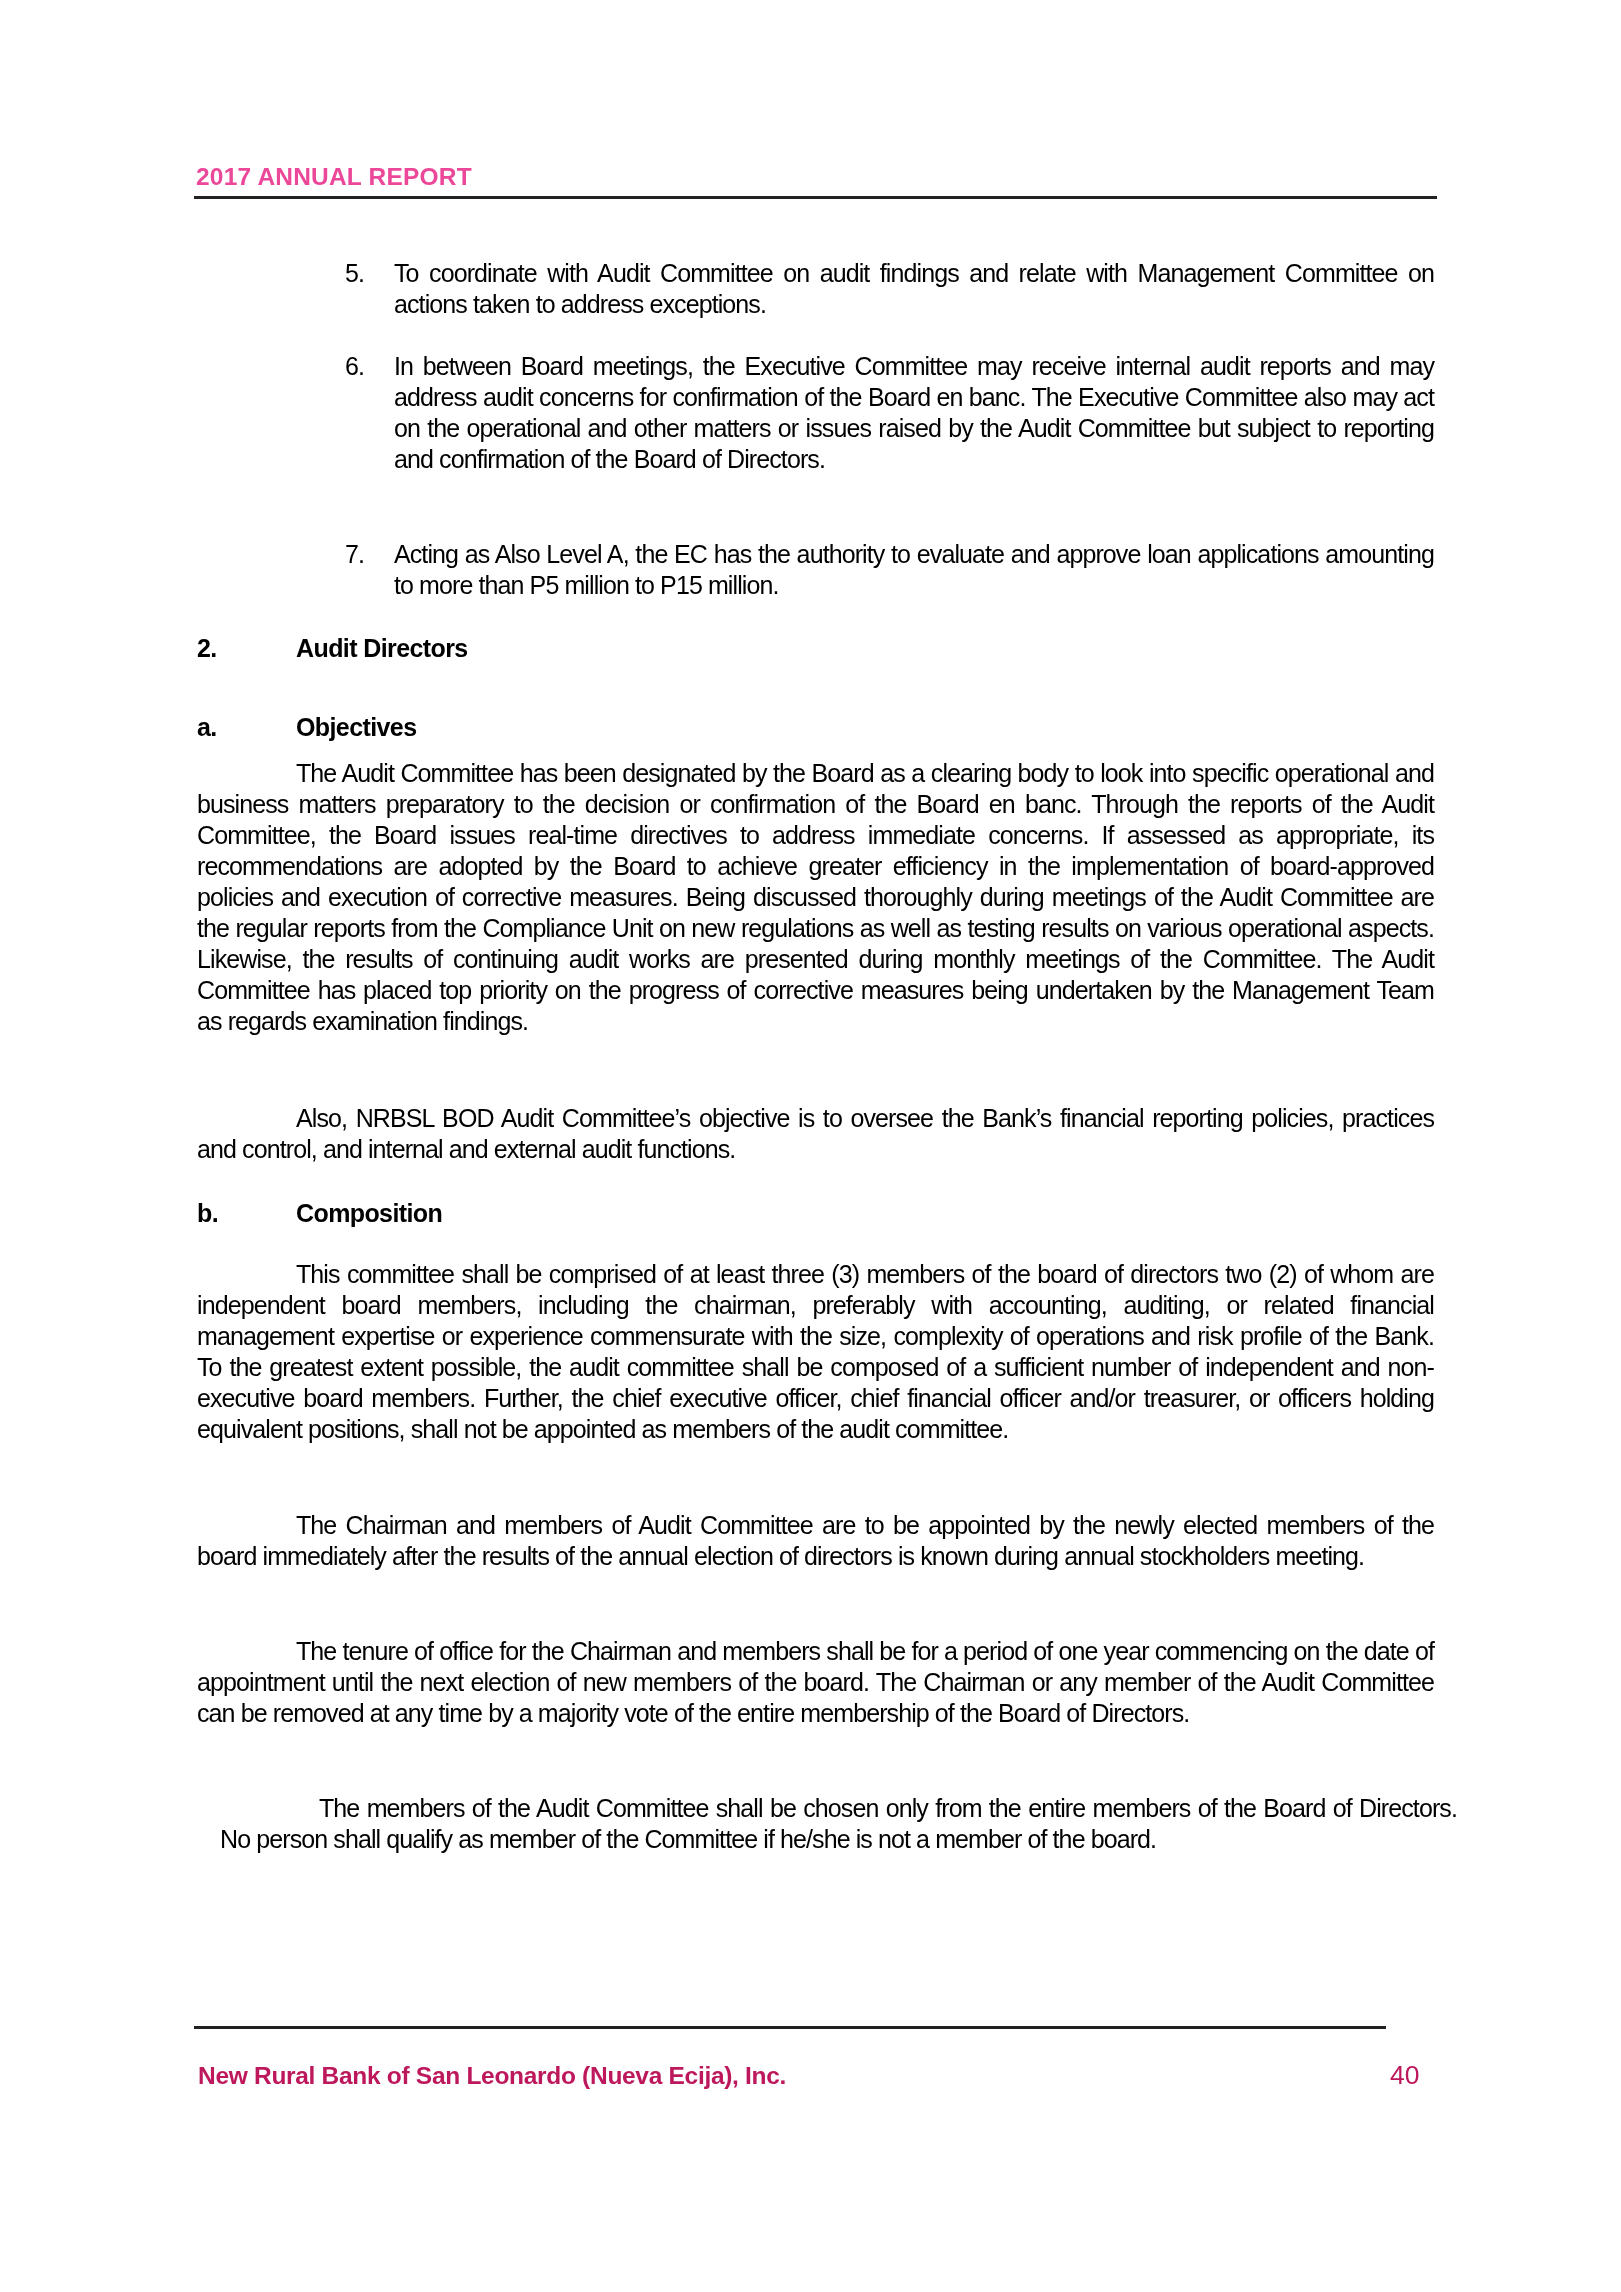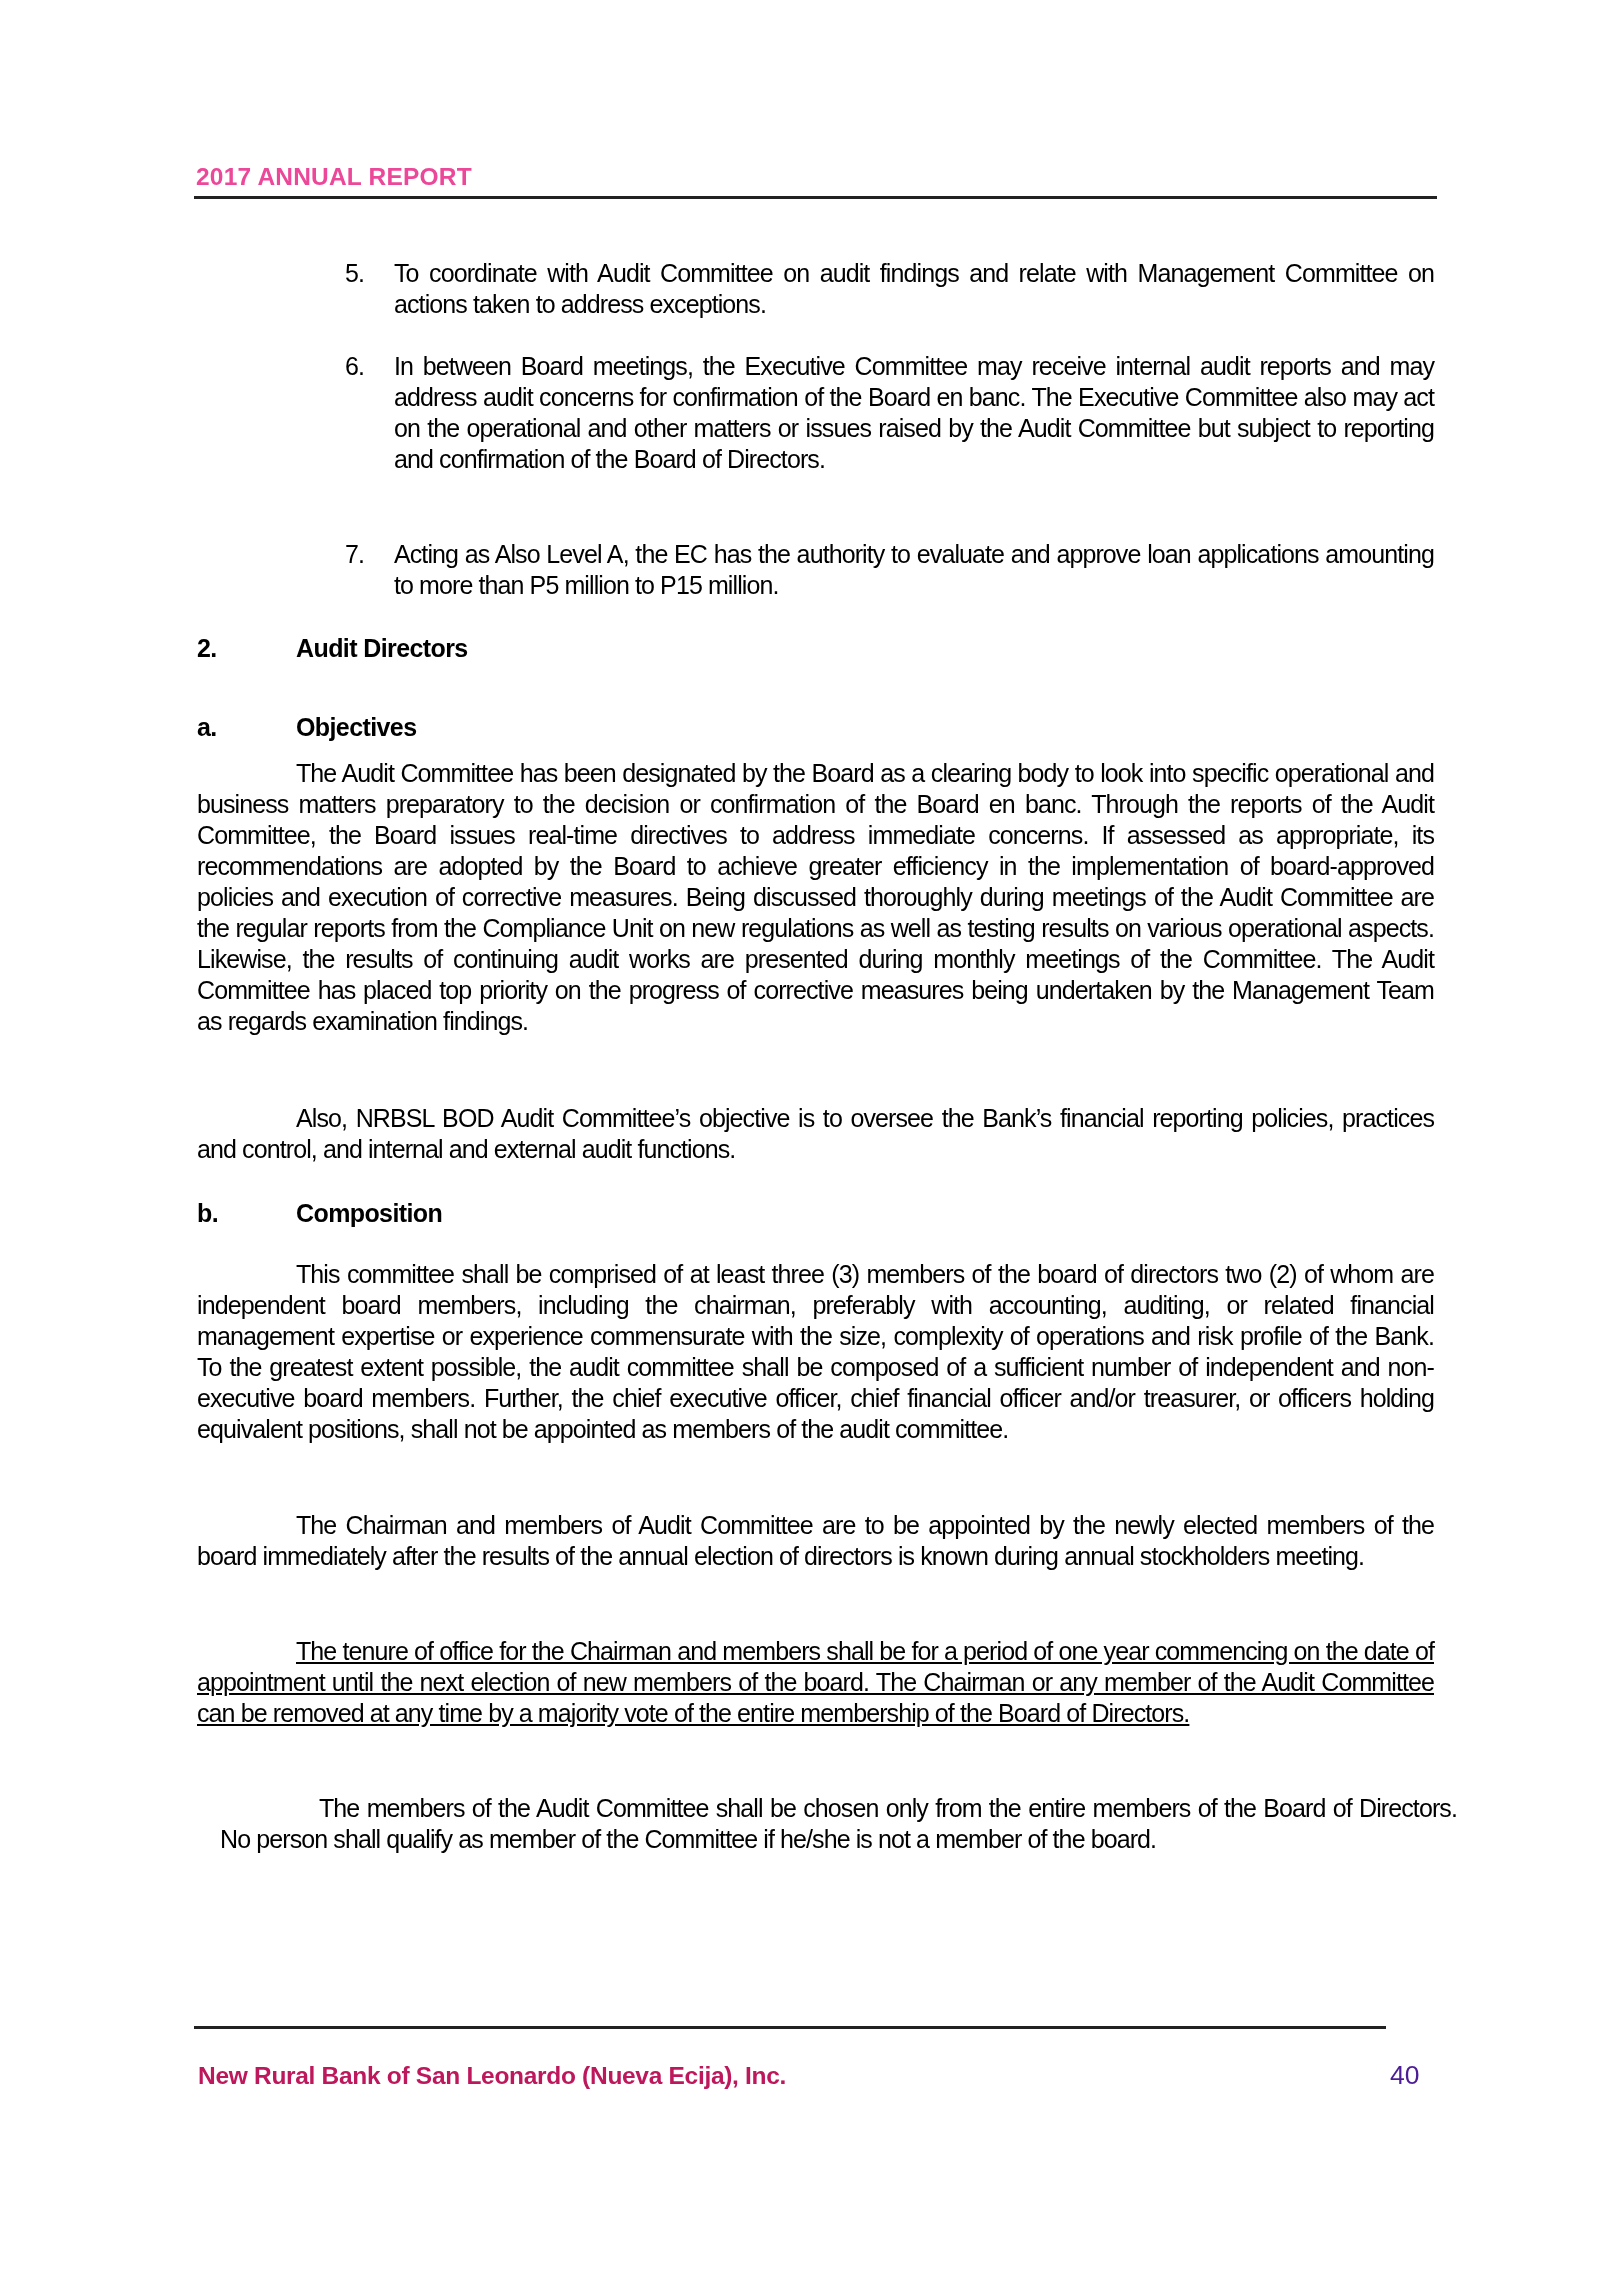--- a/index.html
+++ b/index.html
@@ -14,21 +14,21 @@
   .narrow { font-size: 25px; line-height: 31px; letter-spacing: -0.9px; word-spacing: 0px; }
   .list-item { left: 345px; width: 1089px; }
   .list-num { position: absolute; left: 0; top: 0; }
   .list-text { margin-left: 49px; text-align: justify; text-align-last: left; }
   .heading { left: 197px; font-weight: bold; font-size: 25px; letter-spacing: -0.6px; line-height: 31px; }
   .heading .num { display: inline-block; width: 99px; }
   .para { left: 197px; width: 1237px; text-align: justify; text-align-last: left; }
   .para .indent { display: inline-block; width: 99px; }
   .footer-name { left: 198px; top: 2062px; font-size: 24.5px; font-weight: bold; color: #be185d;
                  letter-spacing: -0.3px; }
-  .footer-page { left: 1390px; top: 2060px; font-size: 26.5px; color: #4c1d95; }
+  .footer-page { left: 1390px; top: 2060px; font-size: 26.5px; color: #be185d; }
 </style>
 </head>
 <body>
 
 <div class="abs hdr-title">2017 ANNUAL REPORT</div>
 <div class="abs rule rule-top"></div>
 
 <div class="abs list-item narrow" style="top:258px;">
   <span class="list-num">5.</span>
   <div class="list-text">To coordinate with Audit Committee on audit findings and relate with Management Committee on actions taken to address exceptions.</div>
@@ -58,21 +58,21 @@
 
 <div class="abs heading" style="top:1198px;">
   <span class="num">b.</span><span>Composition</span>
 </div>
 <div class="abs para narrow" style="top:1259px;">
   <span class="indent"></span><span>This committee shall be comprised of at least three (3) members of the board of directors two (2) of whom are independent board members, including the chairman, preferably with accounting, auditing, or related financial management expertise or experience commensurate with the size, complexity of operations and risk profile of the Bank. To the greatest extent possible, the audit committee shall be composed of a sufficient number of independent and non-executive board members. Further, the chief executive officer, chief financial officer and/or treasurer, or officers holding equivalent positions, shall not be appointed as members of the audit committee.</span>
 </div>
 <div class="abs para narrow" style="top:1510px;">
   <span class="indent"></span><span>The Chairman and members of Audit Committee are to be appointed by the newly elected members of the board immediately after the results of the annual election of directors is known during annual stockholders meeting.</span>
 </div>
-<div class="abs para narrow" style="top:1636px;text-decoration:underline;">
+<div class="abs para narrow" style="top:1636px;">
   <span class="indent"></span><span>The tenure of office for the Chairman and members shall be for a period of one year commencing on the date of appointment until the next election of new members of the board. The Chairman or any member of the Audit Committee can be removed at any time by a majority vote of the entire membership of the Board of Directors.</span>
 </div>
 <div class="abs para narrow" style="top:1793px;margin-left:23px;">
   <span class="indent"></span><span>The members of the Audit Committee shall be chosen only from the entire members of the Board of Directors. No person shall qualify as member of the Committee if he/she is not a member of the board.</span>
 </div>
 
 <div class="abs rule rule-bottom"></div>
 <div class="abs footer-name">New Rural Bank of San Leonardo (Nueva Ecija), Inc.</div>
 <div class="abs footer-page">40</div>
 

